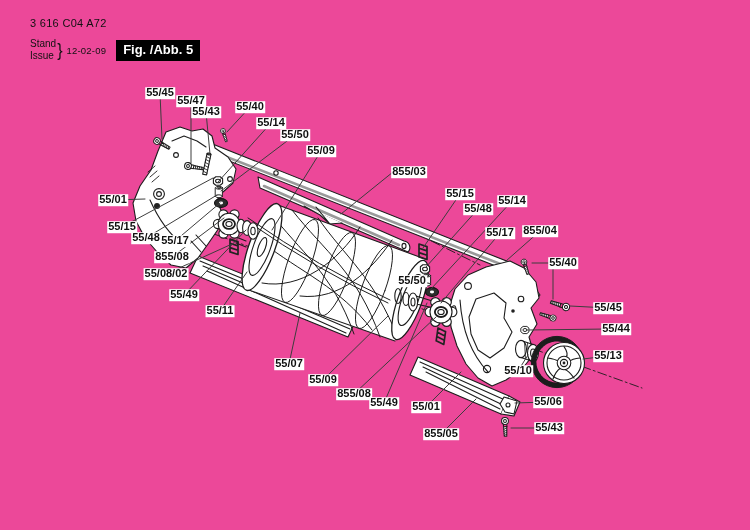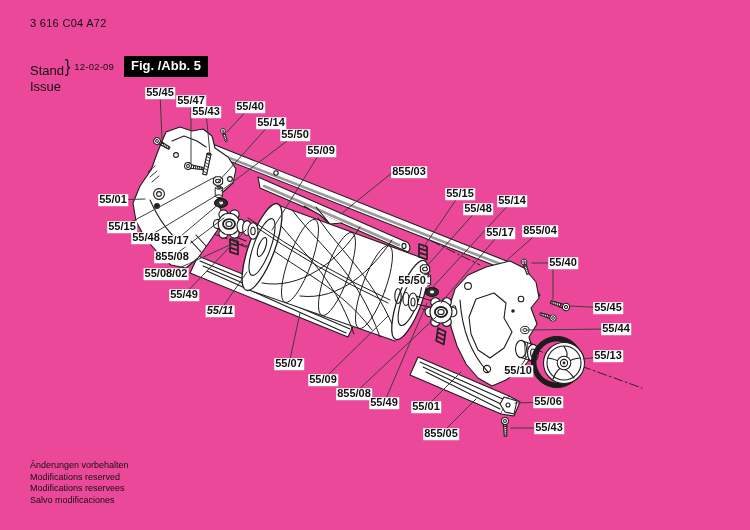--- a/index.html
+++ b/index.html
@@ -1,20 +1,20 @@
 <!DOCTYPE html>
 <html><head>
 <meta charset="utf-8">
 <style>
   html,body{margin:0;padding:0;background:#e8e8e8;}
   .page{position:relative;width:750px;height:530px;background:#ec4899;
         font-family:"Liberation Sans",sans-serif;overflow:hidden;margin:0 auto;}
   .hdr-part{position:absolute;left:30px;top:17px;font-size:11px;color:#111;letter-spacing:.3px;}
   .hdr-rev{position:absolute;left:30px;top:38px;display:flex;align-items:center;color:#111;}
-  .stand-issue{font-size:13px;line-height:1.2;margin-top:25px;}
+  .stand-issue{font-size:10px;line-height:1.2;}
   .stand-issue div{white-space:nowrap;}
   .brace{font-size:16px;font-weight:400;margin:0 2px 0 1px;transform:scaleY(1.15);}
   .rev-date{font-size:9.5px;margin-left:2px;letter-spacing:.2px;}
   .fig-badge{background:#000;color:#fff;font-weight:bold;font-size:13px;
              padding:2.5px 7px 3.5px 7px;margin-left:10px;white-space:nowrap;}
   .footer{position:absolute;left:30px;top:460px;font-size:9px;line-height:1.3;color:#111;}
   svg.art{position:absolute;left:0;top:0;}
   .labels{position:absolute;left:0;top:0;width:100%;height:100%;pointer-events:none;text-align:right;}
   .part-label{position:absolute;transform:translate(-50%,-50%);font-weight:bold;
               font-size:11px;color:#101010;background:#fff;padding:0 1px;
@@ -270,36 +270,30 @@
       <span class="part-label" style="left: 500px; top: 233px;">55/17</span>
       <span class="part-label" style="left: 540px; top: 231px;">855/04</span>
       <span class="part-label" style="left: 563px; top: 263px;">55/40</span>
       <span class="part-label" style="left: 113px; top: 200px;">55/01</span>
       <span class="part-label" style="left: 122px; top: 227px;">55/15</span>
       <span class="part-label" style="left: 146px; top: 238px;">55/48</span>
       <span class="part-label" style="left: 175px; top: 241px;">55/17</span>
       <span class="part-label" style="left: 172px; top: 257px;">855/08</span>
       <span class="part-label" style="left: 166px; top: 274px;">55/08/02</span>
       <span class="part-label" style="left: 184px; top: 295px;">55/49</span>
-      <span class="part-label" style="left: 220px; top: 311px; font-style: italic;">55/11</span>
+      <span class="part-label" style="left: 220px; top: 311px;">55/11</span>
       <span class="part-label" style="left: 412px; top: 281px;">55/50</span>
       <span class="part-label" style="left: 289px; top: 364px;">55/07</span>
       <span class="part-label" style="left: 323px; top: 380px;">55/09</span>
       <span class="part-label" style="left: 354px; top: 394px;">855/08</span>
       <span class="part-label" style="left: 384px; top: 403px;">55/49</span>
       <span class="part-label" style="left: 426px; top: 407px;">55/01</span>
       <span class="part-label" style="left: 441px; top: 434px;">855/05</span>
       <span class="part-label" style="left: 608px; top: 308px;">55/45</span>
       <span class="part-label" style="left: 608px; top: 329px; margin-left: 8px;">55/44</span>
       <span class="part-label" style="left: 608px; top: 356px;">55/13</span>
       <span class="part-label" style="left: 518px; top: 371px;">55/10</span>
       <span class="part-label" style="left: 548px; top: 402px;">55/06</span>
       <span class="part-label" style="left: 549px; top: 428px;">55/43</span>
     </div>
 
-  <div class="footer">
-    <div>Änderungen vorbehalten</div>
-    <div>Modifications reserved</div>
-    <div>Modifications reservees</div>
-    <div>Salvo modificaciones</div>
-  </div>
 
 </div>
 
 </body></html>

